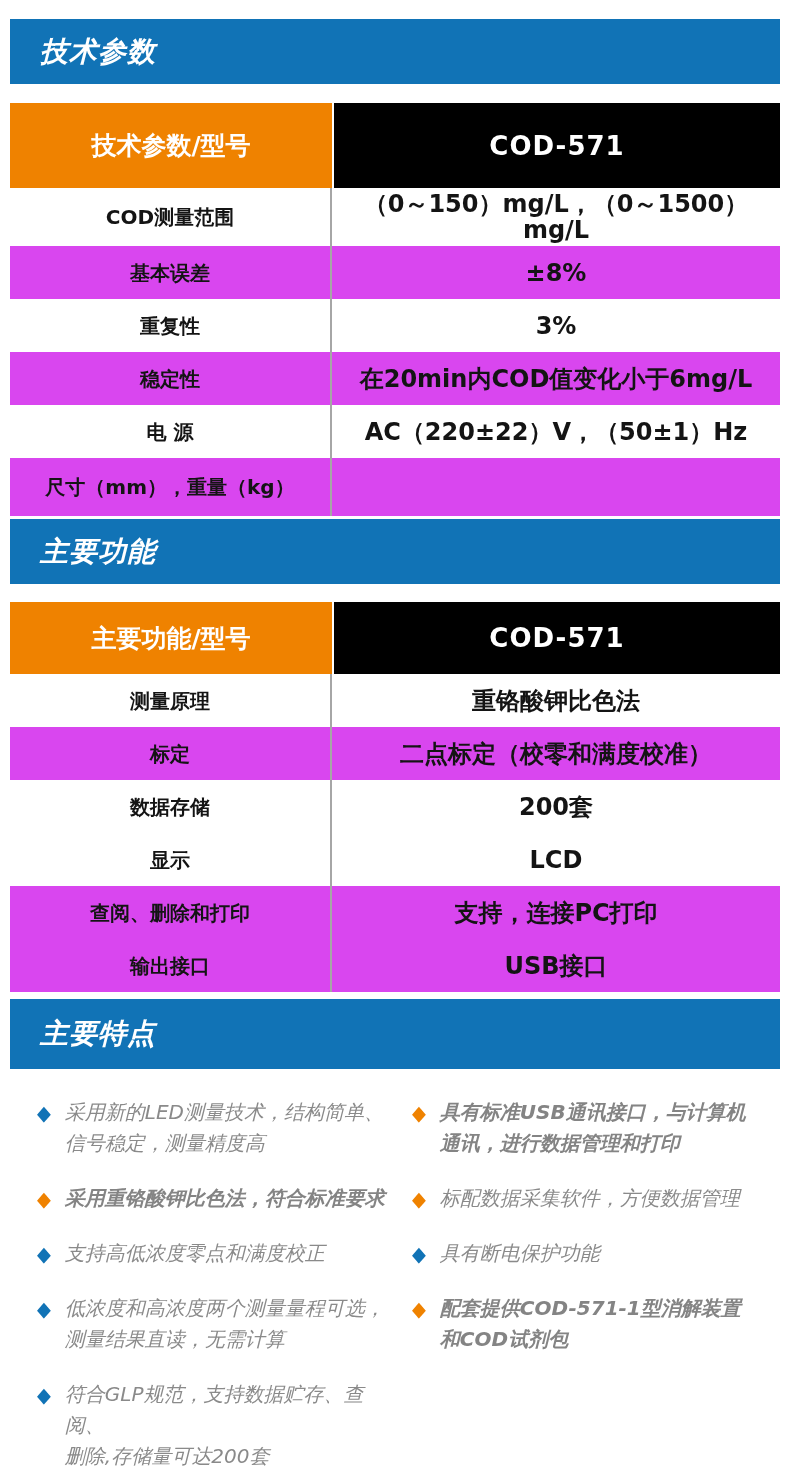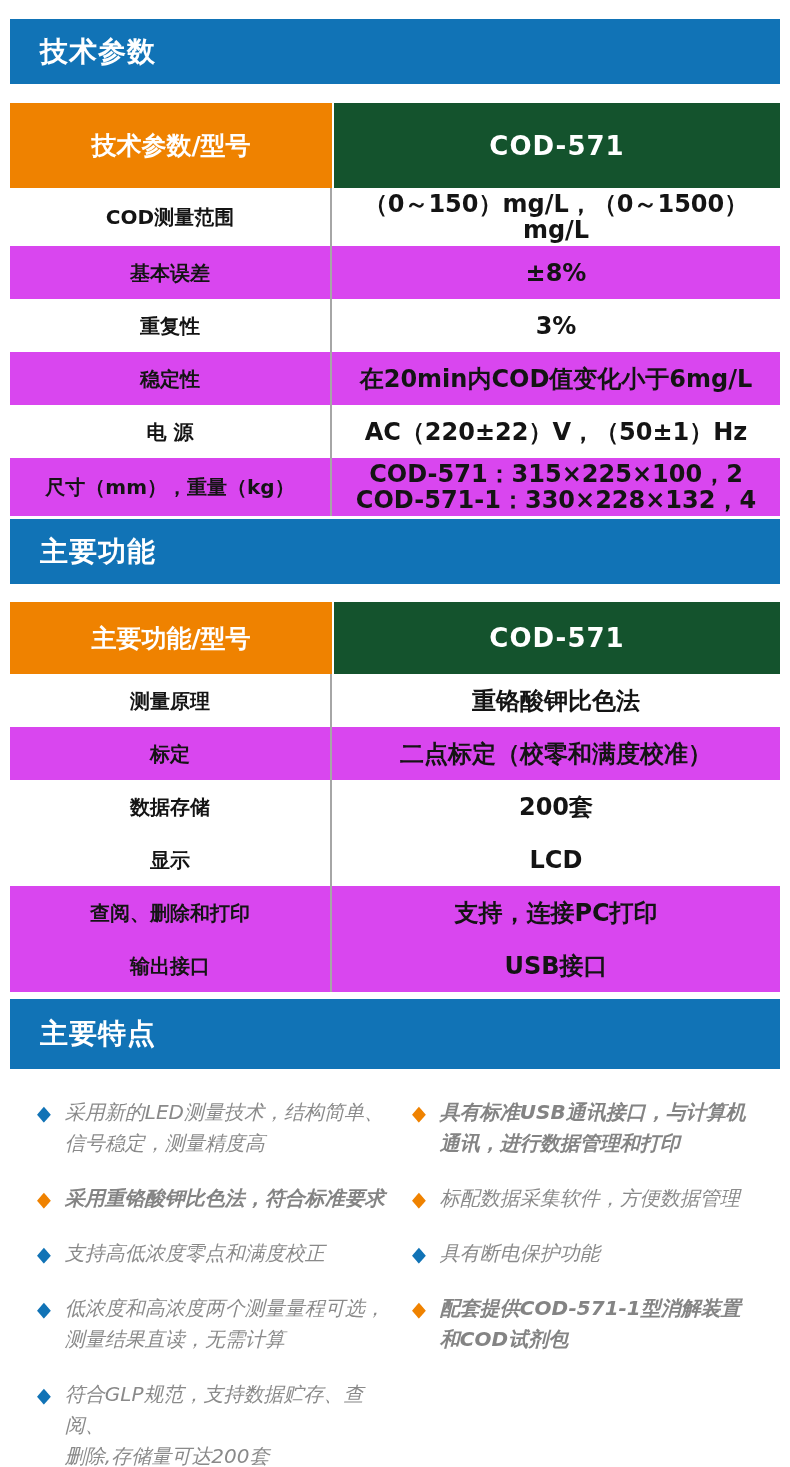--- a/index.html
+++ b/index.html
@@ -15,38 +15,39 @@
     height:65px;
     background:#1173b6;
     color:#ffffff;
     display:flex;
     align-items:center;
     padding-left:30px;
     font-size:28px;
     font-weight:700;
     letter-spacing:1px;
     box-sizing:border-box;
+    font-style:italic;
   }
   .section-bar.tall{height:70px;}
 
   
   .spec-table{margin-top:19px;}
   .spec-header{display:flex;height:85px;}
   .spec-header .param-cell{
     width:322px;
     background:#ef8200;
     color:#ffffff;
     display:flex;align-items:center;justify-content:center;
     font-size:25px;font-weight:700;
     margin-right:2px;
     box-sizing:border-box;
   }
   .spec-header .model-cell{
     flex:1;
-    background:#14532d;
+    background:#000000;
     color:#ffffff;
     display:flex;align-items:center;justify-content:center;
     font-size:26px;font-weight:700;
     letter-spacing:1px;
   }
   .spec-row{display:flex;min-height:53px;}
   .spec-row.twoline{min-height:58px;}
   .spec-row.gray{background:#d946ef;}
   .spec-row .label-cell{
     width:322px;
@@ -130,22 +131,20 @@
     <div class="spec-row gray">
       <div class="label-cell">稳定性</div>
       <div class="value-cell">在20min内COD值变化小于6mg/L</div>
     </div>
     <div class="spec-row">
       <div class="label-cell">电 源</div>
       <div class="value-cell">AC（220±22）V，（50±1）Hz</div>
     </div>
     <div class="spec-row gray twoline">
       <div class="label-cell">尺寸（mm），重量（kg）</div>
-      <div class="value-cell">COD-571：315×225×100，2
-COD-571-1：330×228×132，4</div>
     </div>
   </div>
 
   <div class="gap3"></div>
 
   <div class="section-bar">
     <span>主要功能</span>
   </div>
 
   <div class="gap18"></div>

